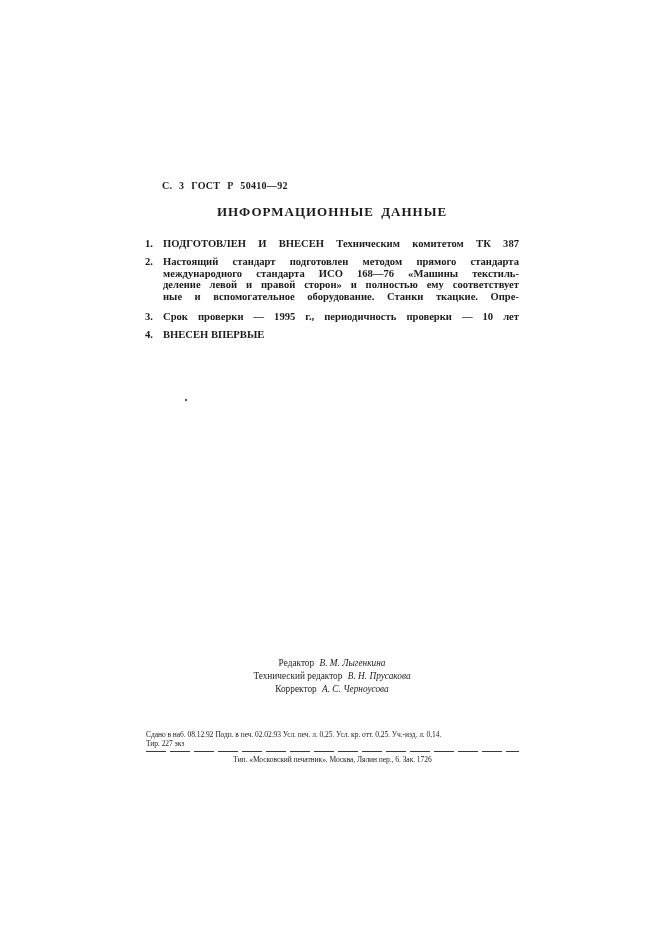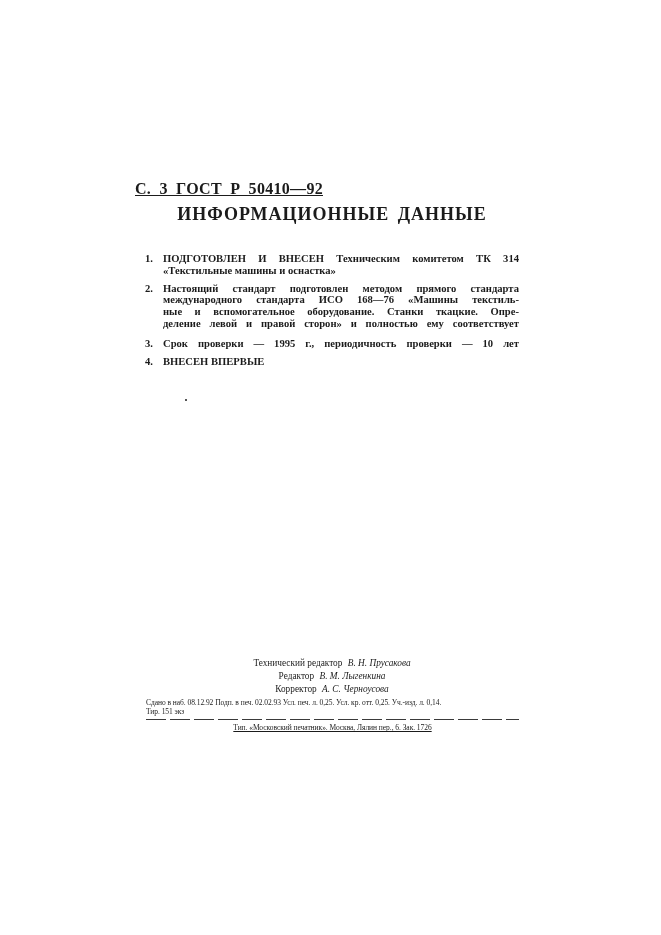--- a/index.html
+++ b/index.html
@@ -5,32 +5,31 @@
   html, body { margin: 0; padding: 0; }
   body {
     width: 661px; height: 935px;
     background: #ffffff;
     font-family: "Liberation Serif", serif;
     color: #1b1b1b;
     position: relative;
     overflow: hidden;
   }
   .page-header {
-    position: absolute; left: 135px; top: 180px;
-    font-size: 16px; font-weight: 700;
+    position: absolute; left: 162px; top: 180px;
+    font-size: 10px; font-weight: 700;
     word-spacing: 4px; letter-spacing: 0.3px;
     white-space: nowrap;
-    text-decoration: underline;
   }
   .main-col {
     position: absolute; left: 145px; top: 204px; width: 374px;
   }
   .doc-title {
-    text-align: center; font-weight: 700; font-size: 18px;
-    letter-spacing: 1px; word-spacing: 3px; margin-bottom: 28px;
+    text-align: center; font-weight: 700; font-size: 13px;
+    letter-spacing: 1px; word-spacing: 3px; margin-bottom: 18px;
     white-space: nowrap;
   }
   .item {
     position: relative; padding-left: 18px;
     font-weight: 700; font-size: 10.6px; line-height: 11.8px;
   }
   .item .num { position: absolute; left: 0; top: 0; }
   .item-1 { margin-top: 10px; }
   .item-2 { margin-top: 6px; }
   .item-3 { margin-top: 8px; }
@@ -42,81 +41,80 @@
     width: 2px; height: 2px; background: #555;
   }
   .credits {
     position: absolute; left: 145px; top: 657px; width: 374px;
     text-align: center; font-size: 9.3px; line-height: 13px;
     font-weight: 400;
   }
   .credit-role { margin-right: 3px; }
   .credit-name { font-style: italic; }
   .colophon {
-    position: absolute; left: 146px; top: 698px; width: 373px;
+    position: absolute; left: 146px; top: 730px; width: 373px;
     font-size: 7.5px; line-height: 9.2px; font-weight: 400;
     letter-spacing: -0.05px;
   }
   .colophon-line-1 { white-space: nowrap; }
   .colophon-line-2 { text-align: left; }
   .divider-rule {
     height: 1.5px; margin: 2.5px 0 3px 0;
     background: repeating-linear-gradient(90deg, #3a3a3a 0 20px, transparent 20px 24px);
   }
   .colophon-line-3 { text-align: justify; text-align-last: justify; white-space: nowrap; }
-  .colophon-line-4 { text-align: center; text-decoration: underline; }
+  .colophon-line-4 { text-align: center; }
 </style>
 </head>
 <body>
 
 <div class="page-header">С. 3 ГОСТ Р 50410—92</div>
 
 <div class="main-col">
   <div class="doc-title">ИНФОРМАЦИОННЫЕ ДАННЫЕ</div>
 
   <div class="item item-1">
     <span class="num">1.</span>
-    <div class="line full">ПОДГОТОВЛЕН И ВНЕСЕН Техническим комитетом ТК 314</div>
-    <div class="line short">«Текстильные машины и оснастка»</div>
+    <div class="line full">ПОДГОТОВЛЕН И ВНЕСЕН Техническим комитетом ТК 387</div>
   </div>
 
   <div class="item item-2">
     <span class="num">2.</span>
     <div class="line full">Настоящий стандарт подготовлен методом прямого стандарта</div>
     <div class="line full">международного стандарта ИСО 168—76 «Машины текстиль-</div>
+    <div class="line full">деление левой и правой сторон» и полностью ему соответствует</div>
     <div class="line full">ные и вспомогательное оборудование. Станки ткацкие. Опре-</div>
-    <div class="line full">деление левой и правой сторон» и полностью ему соответствует</div>
   </div>
 
   <div class="item item-3">
     <span class="num">3.</span>
     <div class="line full">Срок проверки — 1995 г., периодичность проверки — 10 лет</div>
   </div>
 
   <div class="item item-4">
     <span class="num">4.</span>
     <div class="line short">ВНЕСЕН ВПЕРВЫЕ</div>
   </div>
 </div>
 
 <div class="ink-speck"></div>
 
 <div class="credits">
   <div>
+    <span class="credit-role">Редактор</span>
+    <span class="credit-name">В. М. Лыгенкина</span>
+  </div>
+  <div>
     <span class="credit-role">Технический редактор</span>
     <span class="credit-name">В. Н. Прусакова</span>
-  </div>
-  <div>
-    <span class="credit-role">Редактор</span>
-    <span class="credit-name">В. М. Лыгенкина</span>
   </div>
   <div>
     <span class="credit-role">Корректор</span>
     <span class="credit-name">А. С. Черноусова</span>
   </div>
 </div>
 
 <div class="colophon">
   <div class="colophon-line-1">Сдано в наб. 08.12.92 Подп. в печ. 02.02.93 Усл. печ. л. 0,25. Усл. кр. отт. 0,25. Уч.-изд. л. 0,14.</div>
-  <div class="colophon-line-2">Тир. 151 экз</div>
+  <div class="colophon-line-2">Тир. 227 экз</div>
   <div class="divider-rule"></div>
   <div class="colophon-line-4">Тип. «Московский печатник». Москва, Лялин пер., 6. Зак. 1726</div>
 </div>
 
 </body></html>

